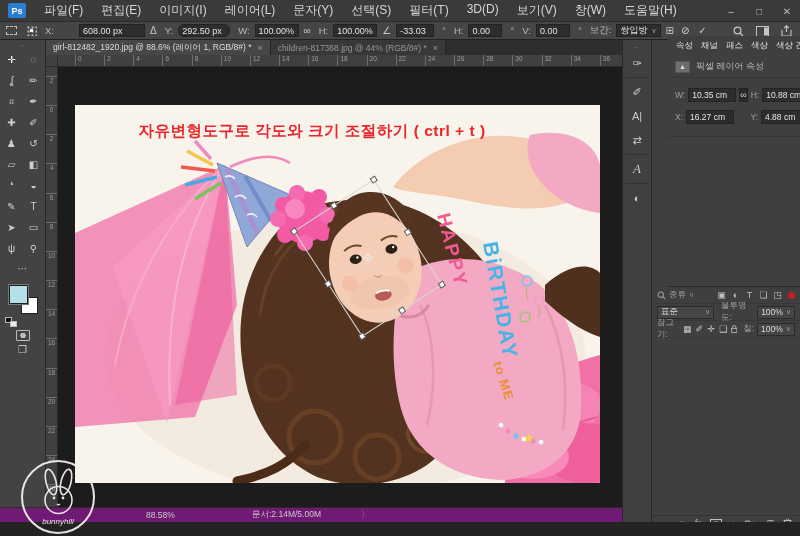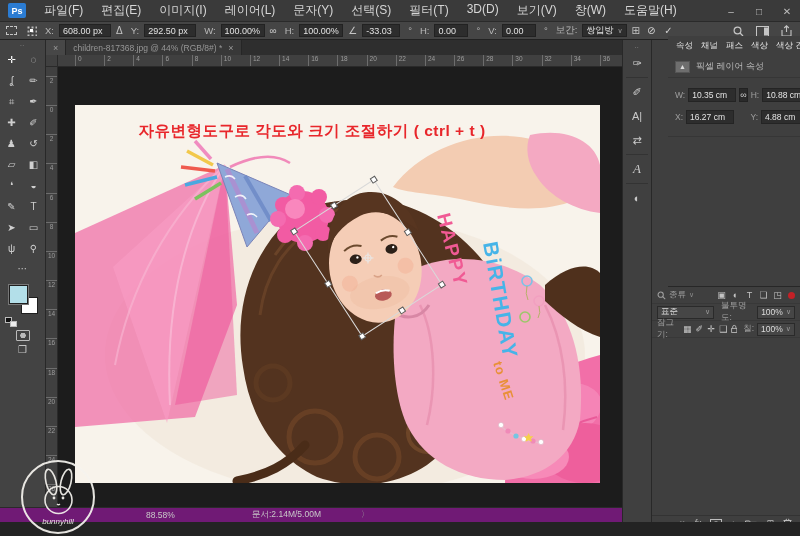--- a/index.html
+++ b/index.html
@@ -138,24 +138,24 @@
       <span>✕</span>
     </div>
   </div>
 
   <div class="optionsbar">
     <span class="dashedbox"></span>
     <span class="refgrid">
         <i></i>
       </span>
     <span class="lbl">X:</span>
-    <input class="ofield" style="width: 52px;" value="608.00 px">
+    <input class="ofield" style="width: 66px; margin-left: 20px;" value="608.00 px">
     <span class="oicon">Δ</span>
     <span class="lbl">Y:</span>
-    <input class="ofield" style="width: 52px;" value="292.50 px">
+    <input class="ofield" style="width: 52px; border-radius: 6px;" value="292.50 px">
     <span class="lbl">W:</span>
     <input class="ofield" style="width: 44px;" value="100.00%">
     <span class="oicon">∞</span>
     <span class="lbl">H:</span>
     <input class="ofield" style="width: 44px;" value="100.00%">
     <span class="oicon">∠</span>
     <input class="ofield" style="width: 38px;" value="-33.03">
     <span class="lbl">°</span>
     <span class="lbl">H:</span>
     <input class="ofield" style="width: 34px;" value="0.00">
@@ -222,20 +222,21 @@
           <i></i>
           <i></i>
         </div>
       <span class="qmask"></span>
       <span class="tbbtn">❐</span>
     </div>
   </div>
 
   <div class="tabbar">
     <div class="dtab active">
+      <span>girl-812482_1920.jpg @ 88.6% (레이어 1, RGB/8#) *</span>
       <span class="x">×</span>
     </div>
     <div class="dtab inactive">
       <span>children-817368.jpg @ 44% (RGB/8#) *</span>
       <span class="x">×</span>
     </div>
   </div>
 
   <div class="rcorner"></div>
   <div class="hruler">

